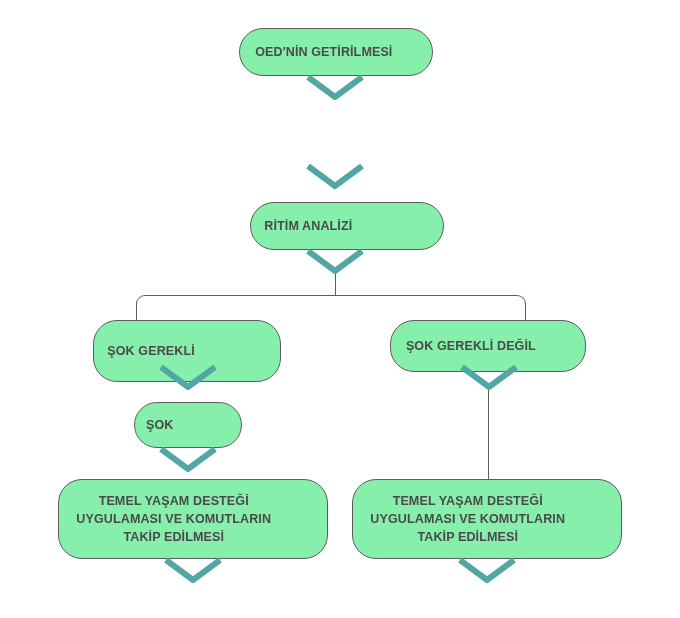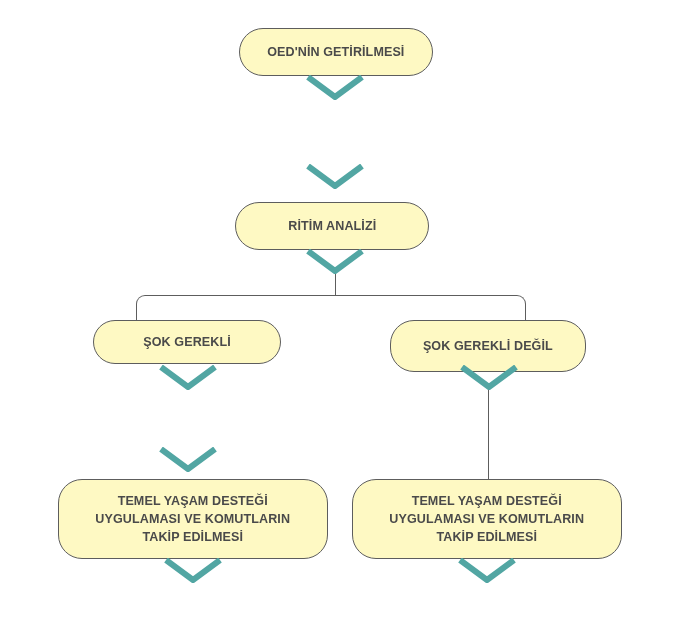--- a/index.html
+++ b/index.html
@@ -15,24 +15,23 @@
     font-family: "Liberation Sans", sans-serif;
     overflow: hidden;
   }
 
   
   .node {
     position: absolute;
     box-sizing: border-box;
     border: 1.4px solid #5d5d5d;
     border-radius: 24px;
-    background: #fef9c3;
+    background: #86efac;
     display: flex;
     align-items: center;
-    justify-content: center;
     text-align: center;
     z-index: 3;
   }
   .node-label {
     color: #4a4a4a;
     font-weight: bold;
     font-size: 13.5px;
     line-height: 1.35;
     letter-spacing: 0.1px;
     transform: scaleX(0.93);
@@ -80,53 +79,56 @@
       <polyline points="3,2 30,22 57,2" fill="none" stroke="#52a6a3" stroke-width="6" stroke-linecap="butt" stroke-linejoin="miter"></polyline>
     </svg>
   </div>
 
   <div class="chev" style="left:305px; top:164px; width:60px; height:25px;">
     <svg width="60" height="25" viewBox="0 0 60 25">
       <polyline points="3,2 30,22 57,2" fill="none" stroke="#52a6a3" stroke-width="6" stroke-linecap="butt" stroke-linejoin="miter"></polyline>
     </svg>
   </div>
 
-  <div class="node" style="left:235px; top:202px; width:194px; height:48px;">
+  <div class="node" style="left:250px; top:202px; width:194px; height:48px;">
     <span class="node-label">RİTİM ANALİZİ</span>
   </div>
   <div class="chev" style="left:305px; top:249px; width:60px; height:25px;">
     <svg width="60" height="25" viewBox="0 0 60 25">
       <polyline points="3,2 30,22 57,2" fill="none" stroke="#52a6a3" stroke-width="6" stroke-linecap="butt" stroke-linejoin="miter"></polyline>
     </svg>
   </div>
 
   <div class="vline" style="left:334.5px; top:272px; height:24px;"></div>
 
   <div class="splitter" style="left:136px; top:295px; width:390px; height:27px;"></div>
 
-  <div class="node" style="left:93px; top:320px; width:188px; height:44px;">
+  <div class="node" style="left:93px; top:320px; width:188px; height:62px;">
     <span class="node-label">ŞOK GEREKLİ</span>
   </div>
   <div class="chev" style="left:158px; top:365px; width:60px; height:25px;">
     <svg width="60" height="25" viewBox="0 0 60 25">
       <polyline points="3,2 30,22 57,2" fill="none" stroke="#52a6a3" stroke-width="6" stroke-linecap="butt" stroke-linejoin="miter"></polyline>
     </svg>
   </div>
 
   <div class="node" style="left:390px; top:320px; width:196px; height:52px;">
     <span class="node-label">ŞOK GEREKLİ DEĞİL</span>
   </div>
   <div class="chev" style="left:459px; top:365px; width:60px; height:25px;">
     <svg width="60" height="25" viewBox="0 0 60 25">
       <polyline points="3,2 30,22 57,2" fill="none" stroke="#52a6a3" stroke-width="6" stroke-linecap="butt" stroke-linejoin="miter"></polyline>
     </svg>
   </div>
 
   <div class="vline" style="left:488px; top:388px; height:92px;"></div>
 
+  <div class="node small" style="left:134px; top:402px; width:108px; height:46px;">
+    <span class="node-label">ŞOK</span>
+  </div>
   <div class="chev" style="left:158px; top:447px; width:60px; height:25px;">
     <svg width="60" height="25" viewBox="0 0 60 25">
       <polyline points="3,2 30,22 57,2" fill="none" stroke="#52a6a3" stroke-width="6" stroke-linecap="butt" stroke-linejoin="miter"></polyline>
     </svg>
   </div>
 
   <div class="node" style="left:58px; top:479px; width:270px; height:80px;">
     <span class="node-label">TEMEL YAŞAM DESTEĞİ
 UYGULAMASI VE KOMUTLARIN
 TAKİP EDİLMESİ</span>

